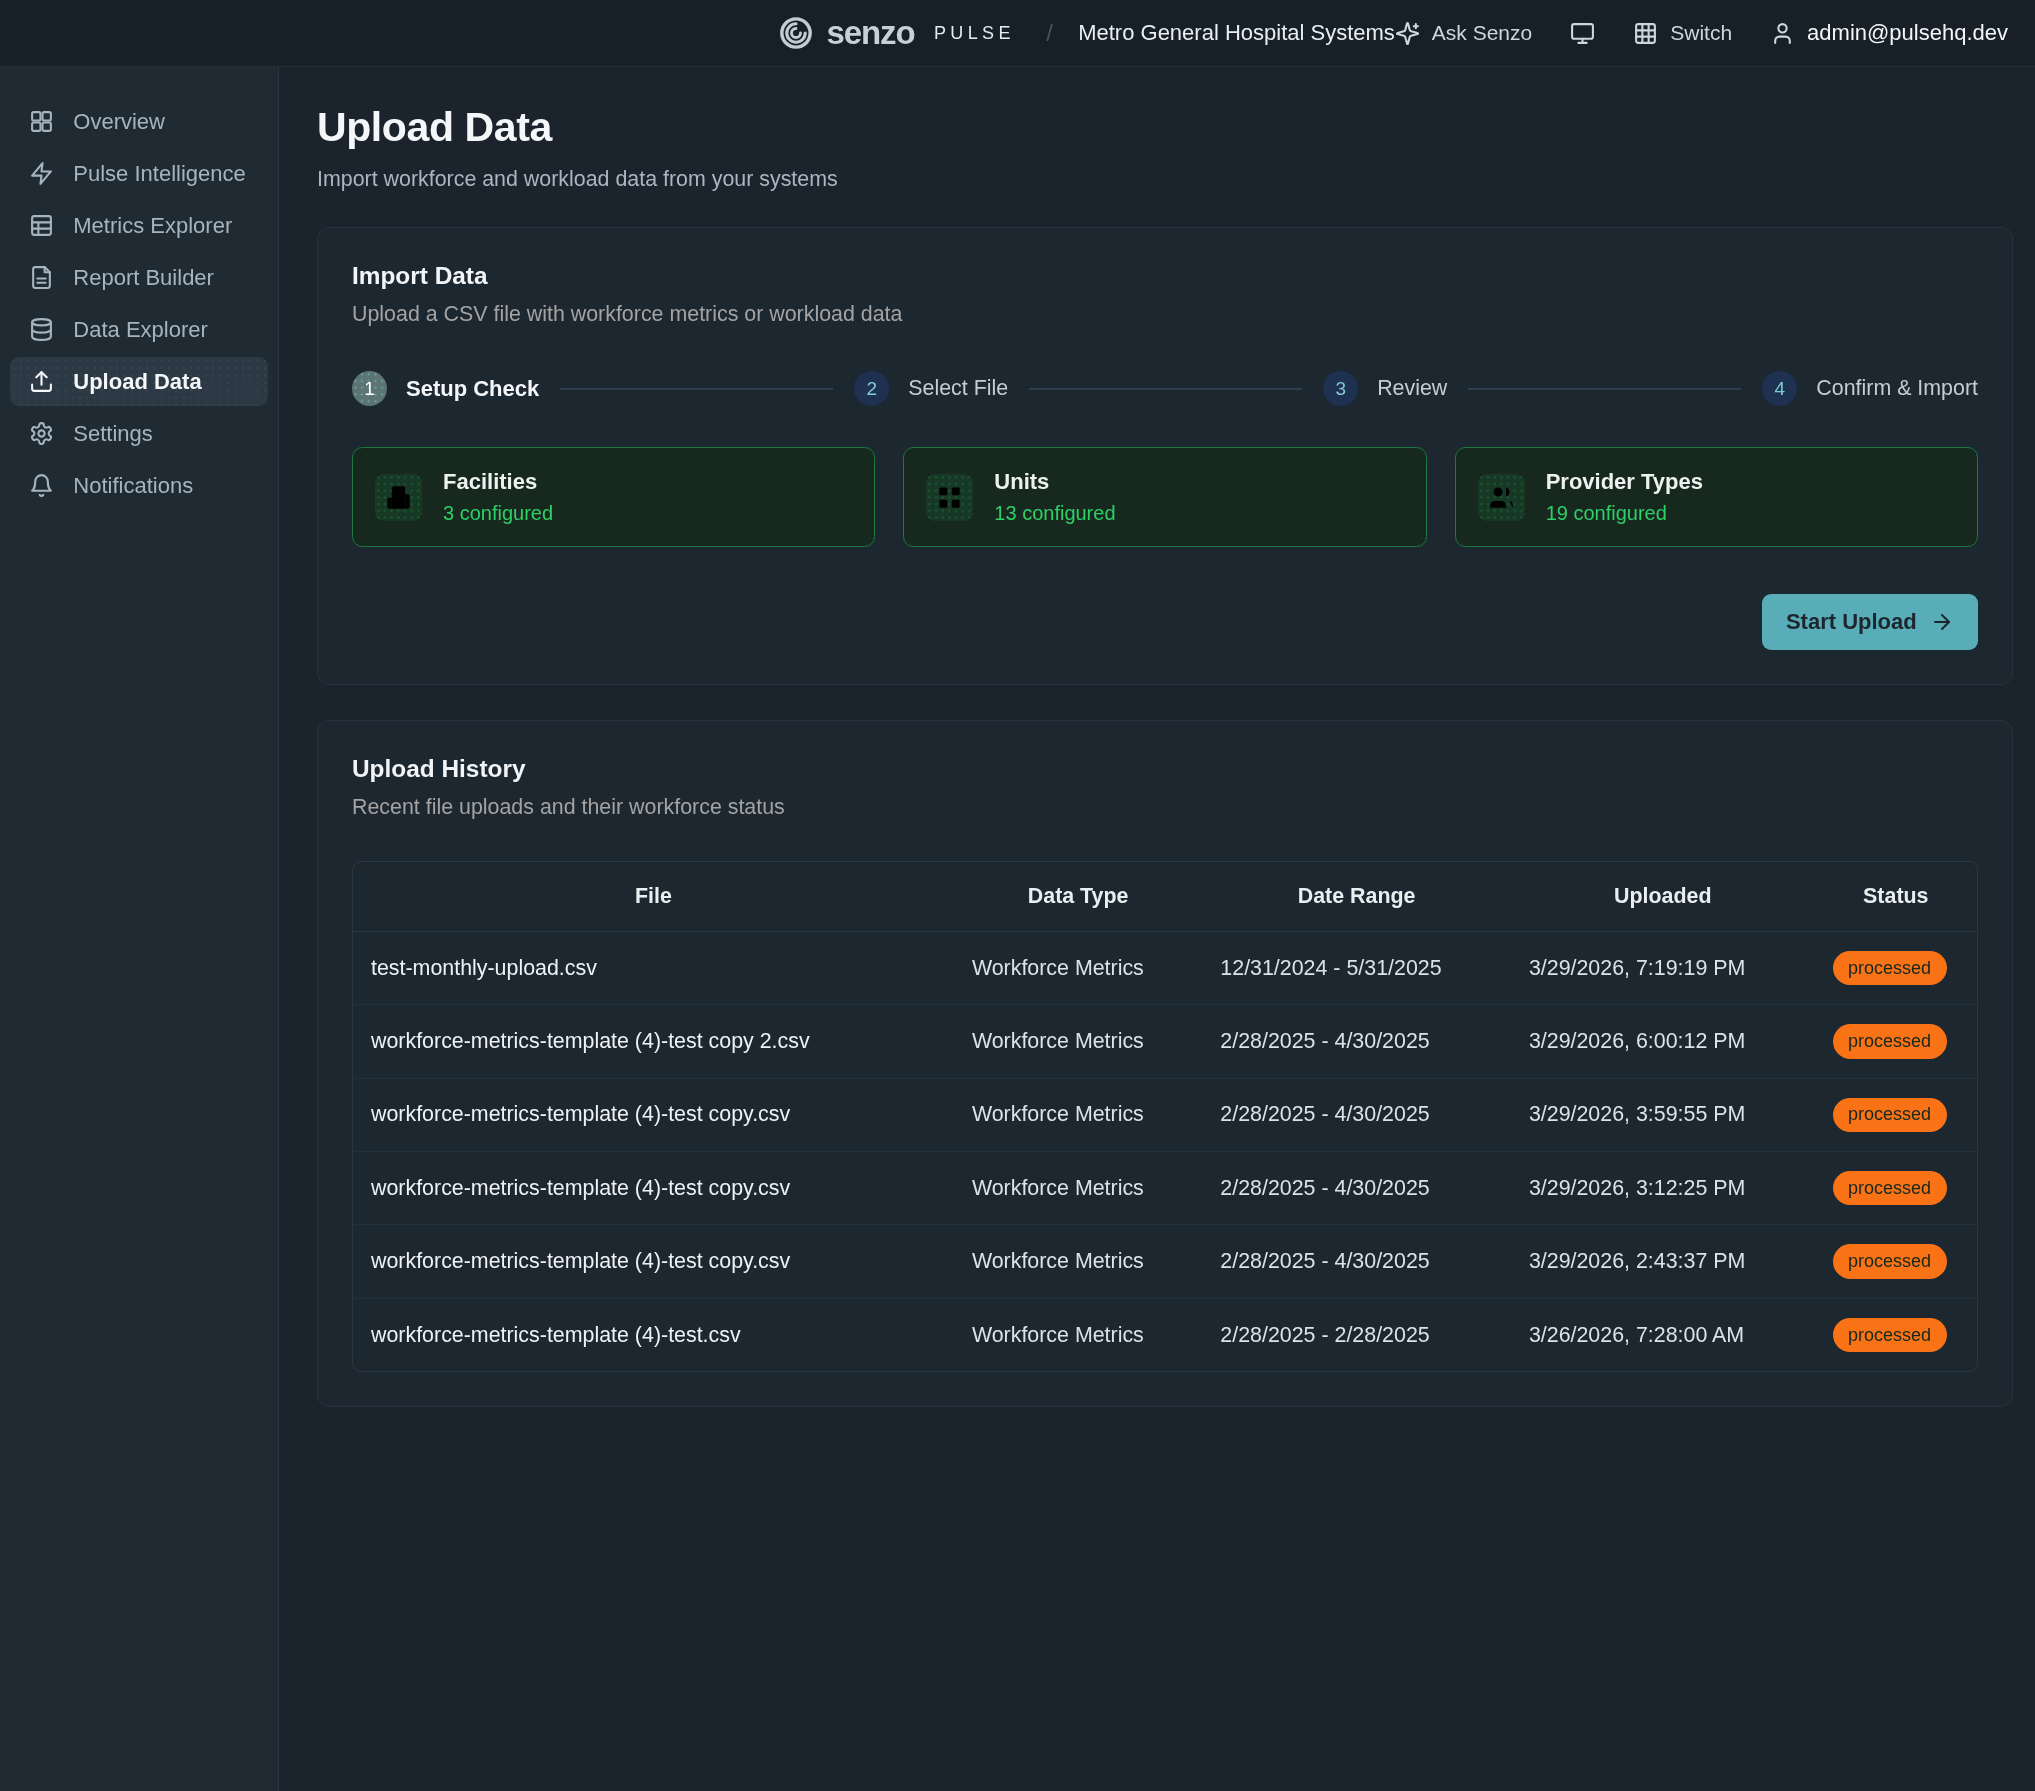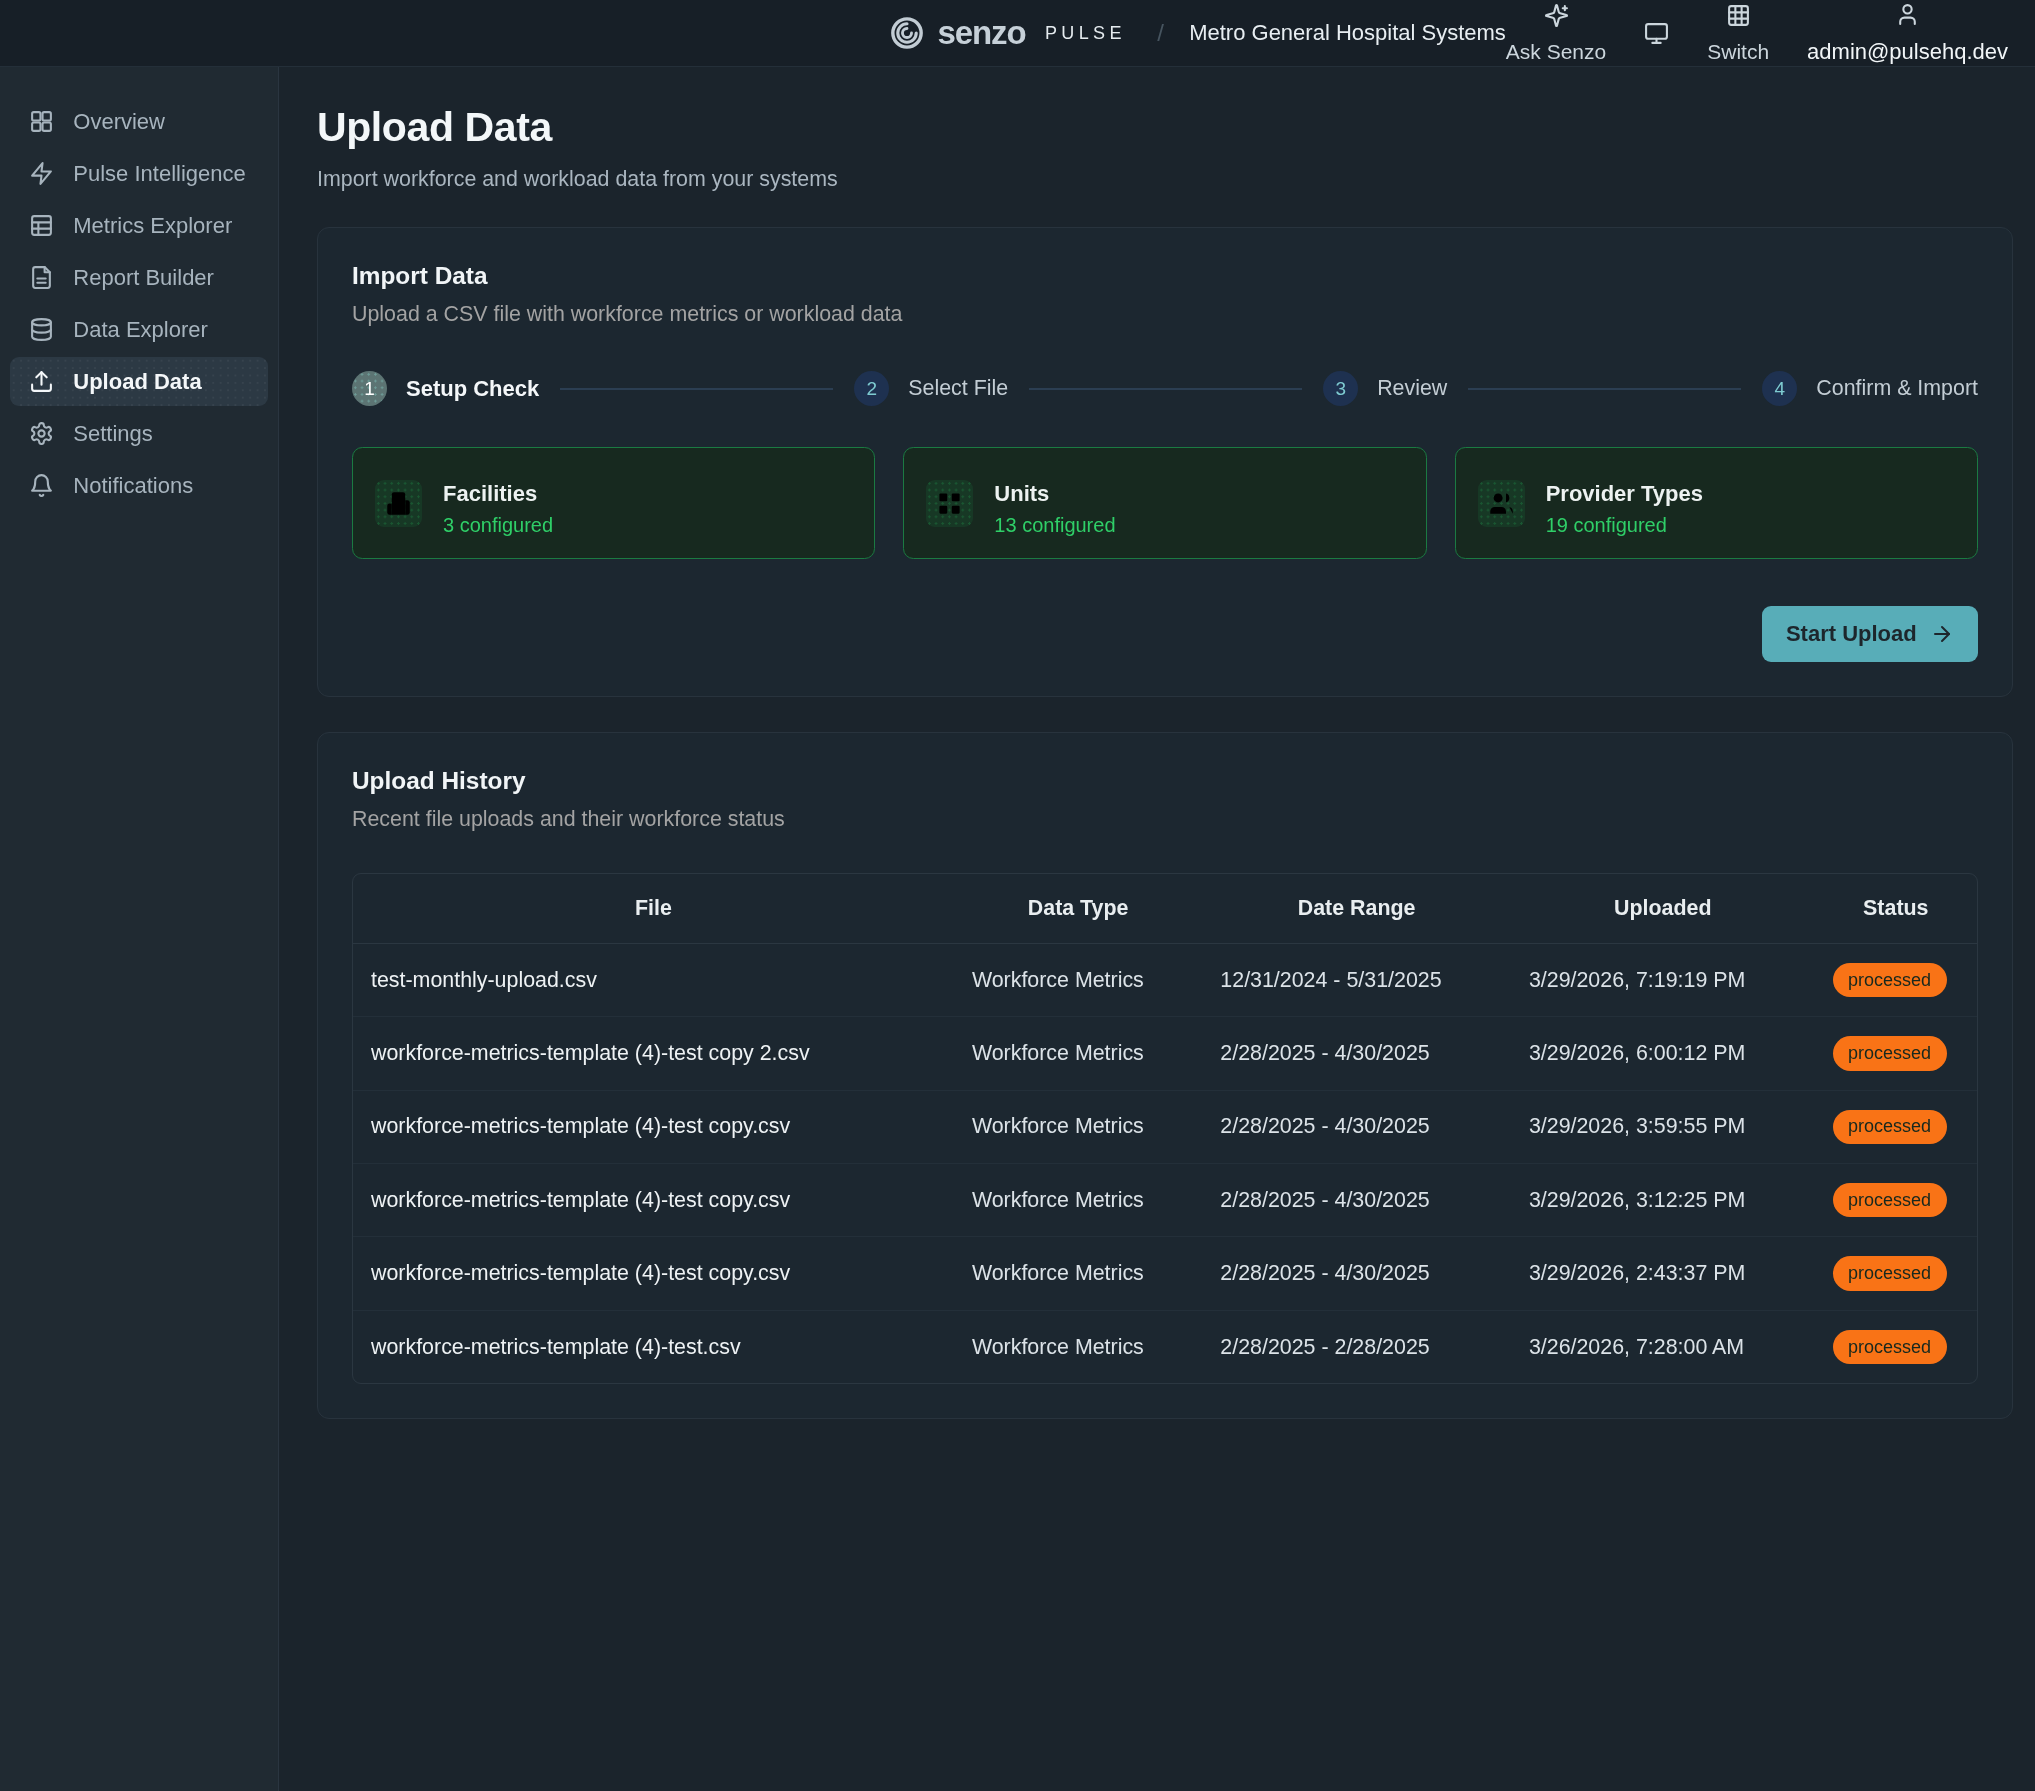--- a/index.html
+++ b/index.html
@@ -15,21 +15,21 @@
     display:flex; align-items:center; justify-content:flex-end;
     padding:0 27px 0 19px;
   }
   .brand { display:flex; align-items:center; gap:13.3px; }
   .logo-mark { width:34px; height:34px; color:#c2ccd4; }
   .logo-word { font-size:33px; font-weight:800; letter-spacing:-1.1px; color:#c6d0d8; }
   .logo-product { font-size:18px; letter-spacing:4.4px; color:#e5ebef; font-weight:500; margin-left:6px; }
   .crumb-sep { font-size:24px; color:#46545f; margin:0 12px 0 18px; font-weight:300; }
   .org-name { font-size:22px; color:#e8eef2; font-weight:500; }
   .topbar-right { display:flex; align-items:center; gap:38px; }
-  .top-action { display:flex; align-items:center; gap:12px; color:#ccd6dd; font-size:21px; cursor:pointer;flex-direction:column; }
+  .top-action { display:flex; align-items:center; gap:12px; color:#ccd6dd; font-size:21px; cursor:pointer; }
   .top-action svg { width:25px; height:25px; }
   .top-email { font-size:22px; color:#f2f6f8; font-weight:500; }
   .icon { display:inline-flex; flex:none; }
   .icon svg { stroke:currentColor; fill:none; stroke-width:2; stroke-linecap:round; stroke-linejoin:round; }
 
   
   .shell { display:flex; min-height:1725px; }
   .sidebar {
     width:279px; flex:none; background:#202a32; border-right:0.7px solid #2a3540;
     padding:30px 10.3px;
@@ -83,21 +83,21 @@
     padding:21px 22px;
   }
   .check-icon {
     width:47px; height:47px; border-radius:9px; flex:none;
     display:flex; align-items:center; justify-content:center;
     background:rgba(34,197,94,0.10); color:#22c55e;
     background-image:radial-gradient(rgba(34,197,94,0.22) 1.1px, transparent 1.1px);
     background-size:6.7px 6.7px;
   }
   .check-icon svg { width:27px; height:27px; }
-  .check-title { font-size:22px; font-weight:600; color:#edf2f1;margin-top:12px; }
+  .check-title { font-size:22px; font-weight:600; color:#edf2f1; }
   .check-status { font-size:20px; color:#2fcf68; margin-top:6.7px; }
 
   .upload-row { display:flex; justify-content:flex-end; margin-top:47px; }
   .btn-primary {
     display:inline-flex; align-items:center; gap:13.3px;
     background:#58adb8; color:#1d262c; border:none; cursor:pointer;
     font-family:inherit; font-size:22px; font-weight:600;
     padding:15px 24px; border-radius:9px;
   }
   .btn-primary svg { width:24px; height:24px; }

